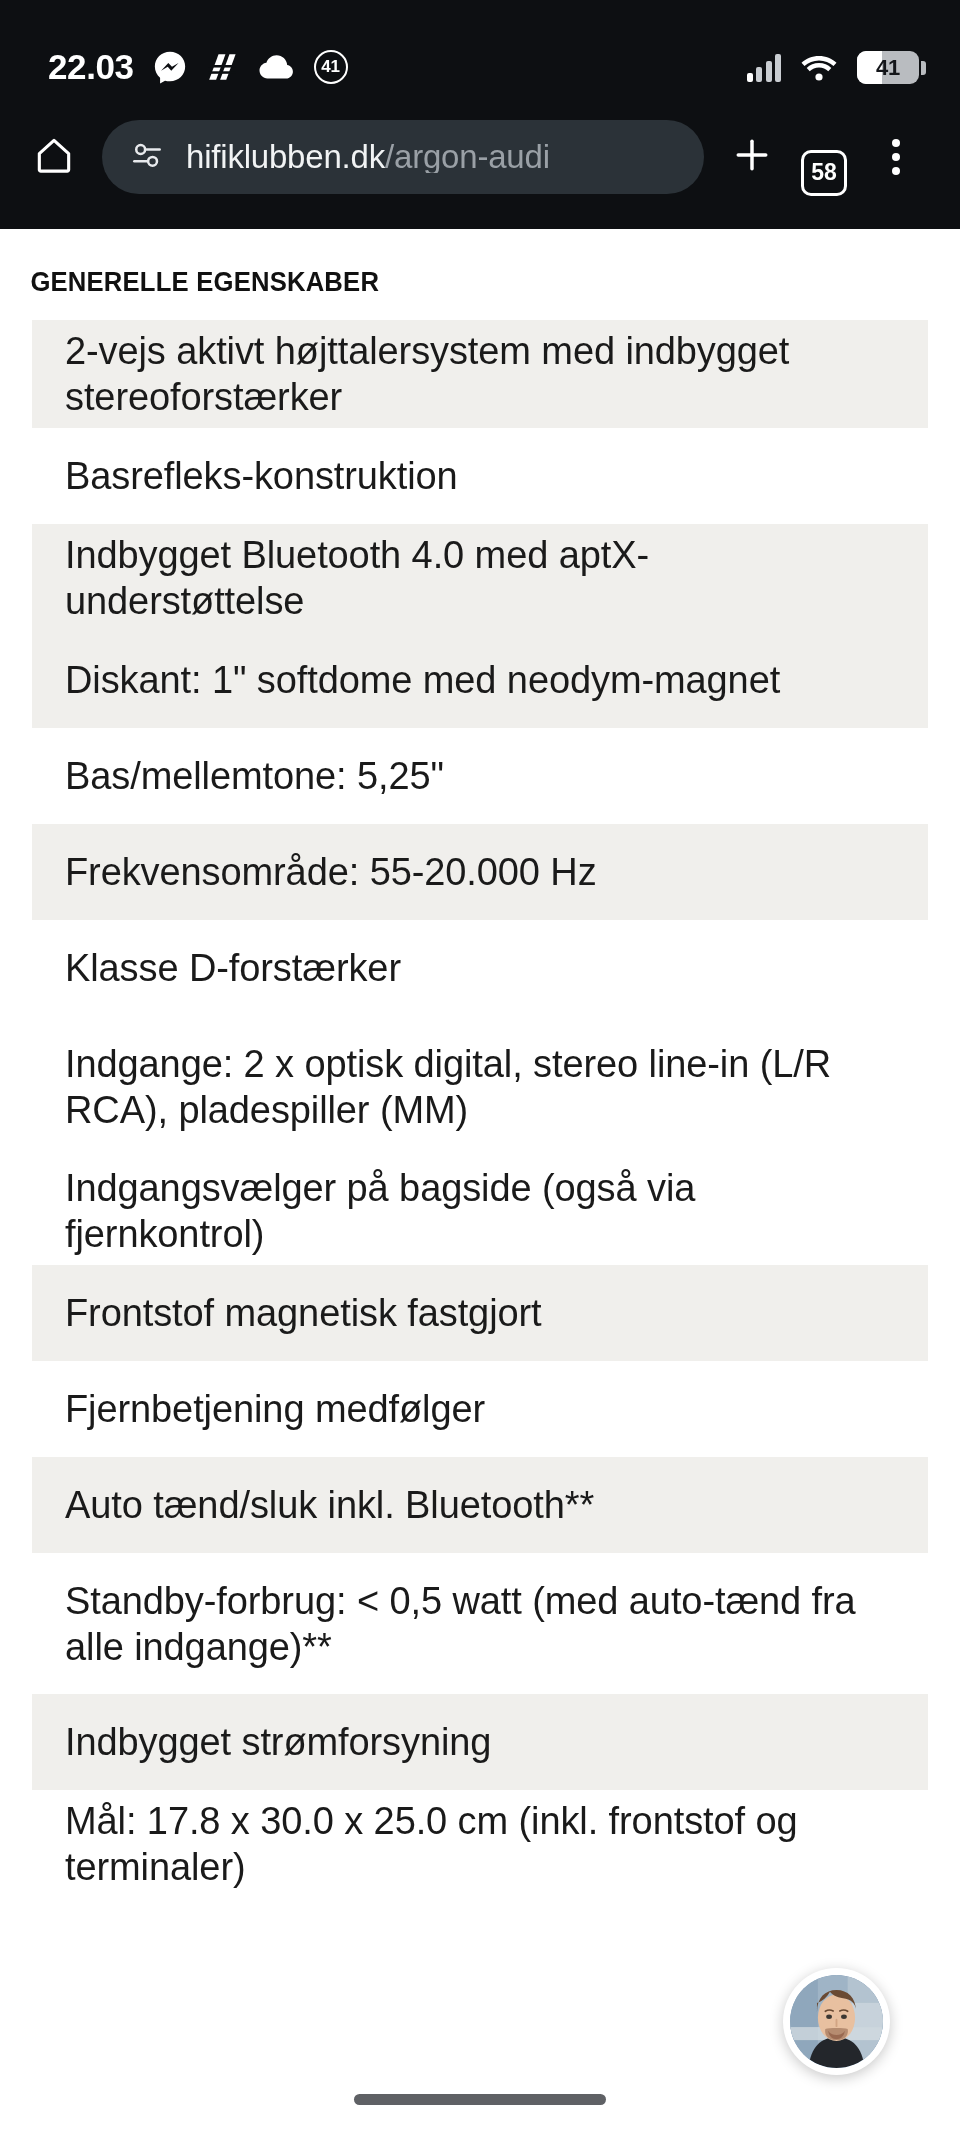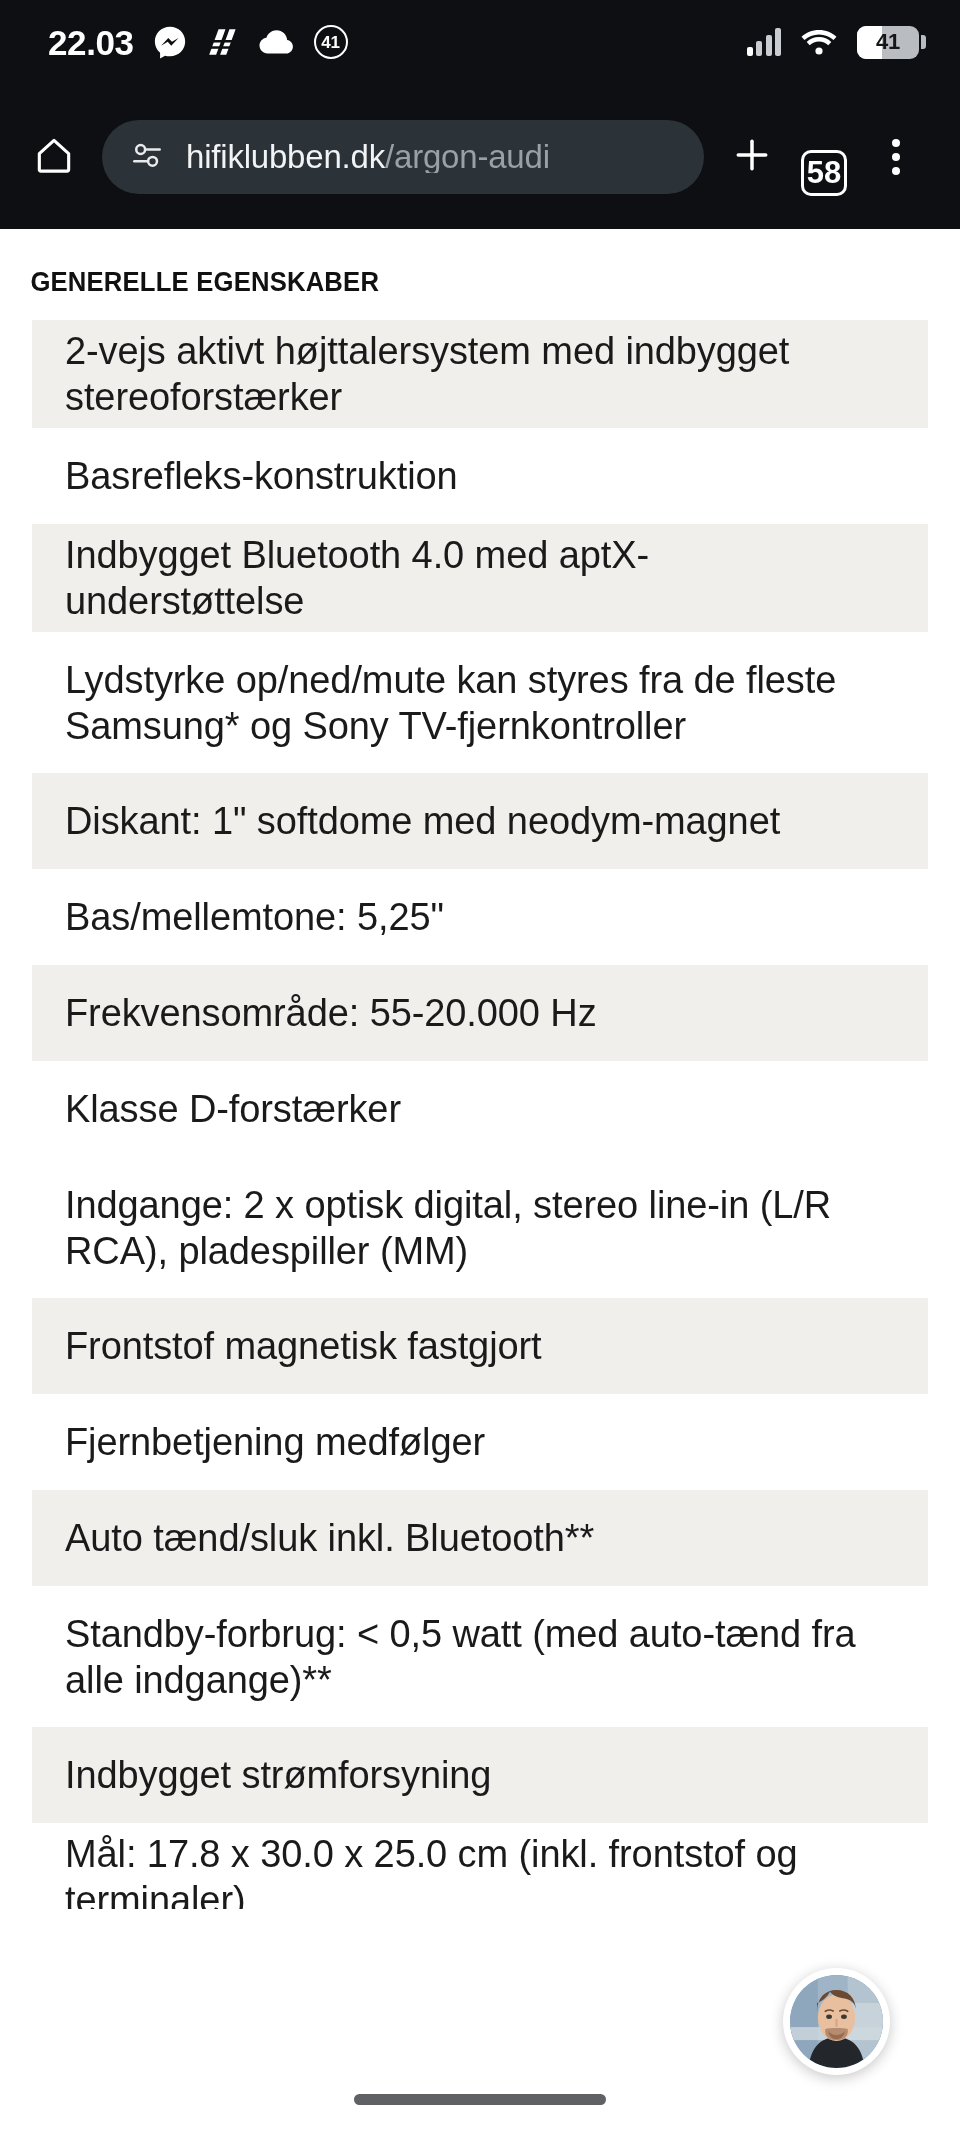--- a/index.html
+++ b/index.html
@@ -19,21 +19,21 @@
     background: #ffffff;
     overflow: hidden;
   }
 
   
   .status-bar {
     position: relative;
     height: 84px;
     background: #0d0f12;
     display: flex;
-    align-items: center;
+    align-items: flex-end;
     padding: 0 34px 0 48px;
   }
   .status-left {
     display: flex;
     align-items: center;
     gap: 19px;
   }
   .status-clock {
     color: #ffffff;
     font-size: 35px;
@@ -136,21 +136,21 @@
     overflow: hidden;
     line-height: 1;
     letter-spacing: -0.2px;
   }
   .omnibox .url .path { color: #9aa0a6; }
   .tabcount {
     width: 46px; height: 46px;
     border: 3.5px solid #ffffff;
     border-radius: 10px;
     color: #ffffff;
-    font-size: 31px;
+    font-size: 23px;
     font-weight: bold;
     display: flex; align-items: center; justify-content: center;
     line-height: 1;
     margin-top: 32px;
   }
   .kebab { display: flex; flex-direction: column; gap: 6px; align-items: center; }
   .kebab i { width: 8px; height: 8px; border-radius: 50%; background: #ffffff; display: block; }
 
   
   .page {
@@ -333,37 +333,37 @@
     <div class="spec-list">
         <div class="spec-row alt">
           <div class="spec-text">2-vejs aktivt højttalersystem med indbygget stereoforstærker</div>
         </div>
         <div class="spec-row">
           <div class="spec-text">Basrefleks-konstruktion</div>
         </div>
         <div class="spec-row alt">
           <div class="spec-text">Indbygget Bluetooth 4.0 med aptX-understøttelse</div>
         </div>
-        <div class="spec-row two-line">
-          <div class="spec-text">Lydstyrke op/ned/mute kan styres fra de fleste Samsung* og Sony TV-fjernkontroller</div>
-        </div>
         <div class="spec-row alt">
           <div class="spec-text">Diskant: 1" softdome med neodym-magnet</div>
         </div>
         <div class="spec-row">
           <div class="spec-text">Bas/mellemtone: 5,25"</div>
         </div>
         <div class="spec-row alt">
           <div class="spec-text">Frekvensområde: 55-20.000 Hz</div>
         </div>
         <div class="spec-row">
           <div class="spec-text">Klasse D-forstærker</div>
         </div>
         <div class="spec-row two-line">
           <div class="spec-text">Indgange: 2 x optisk digital, stereo line-in (L/R RCA), pladespiller (MM)</div>
+        </div>
+        <div class="spec-row">
+          <div class="spec-text">Indgangsvælger på bagside (også via fjernkontrol)</div>
         </div>
         <div class="spec-row alt">
           <div class="spec-text">Frontstof magnetisk fastgjort</div>
         </div>
         <div class="spec-row">
           <div class="spec-text">Fjernbetjening medfølger</div>
         </div>
         <div class="spec-row alt">
           <div class="spec-text">Auto tænd/sluk inkl. Bluetooth**</div>
         </div>

